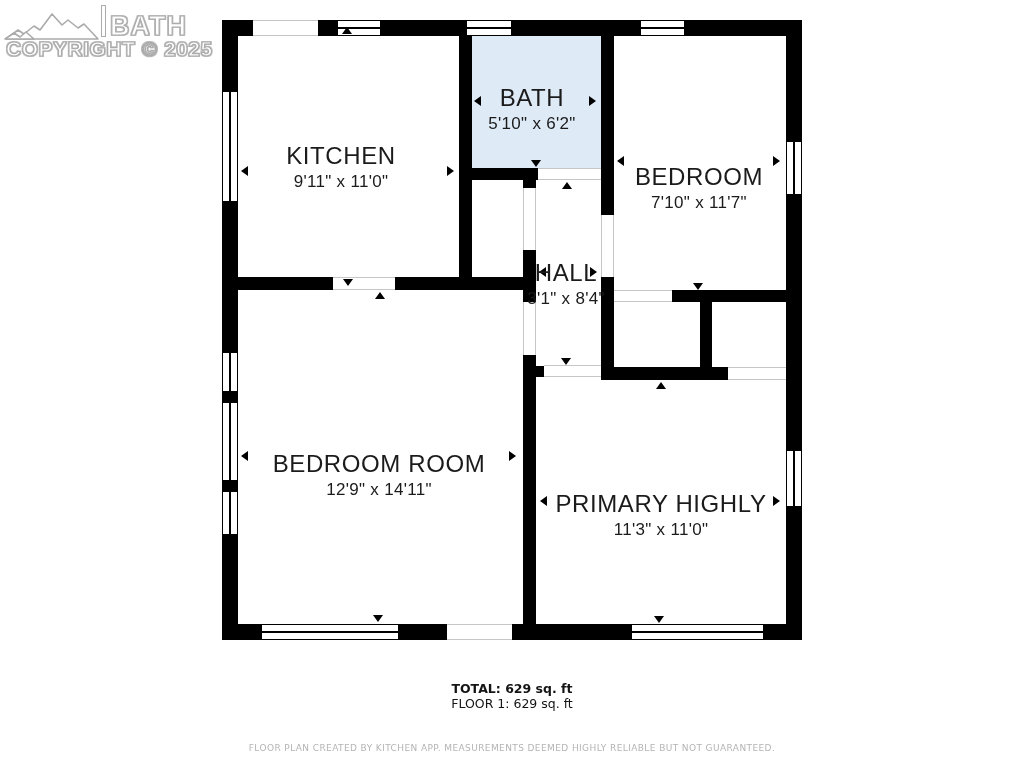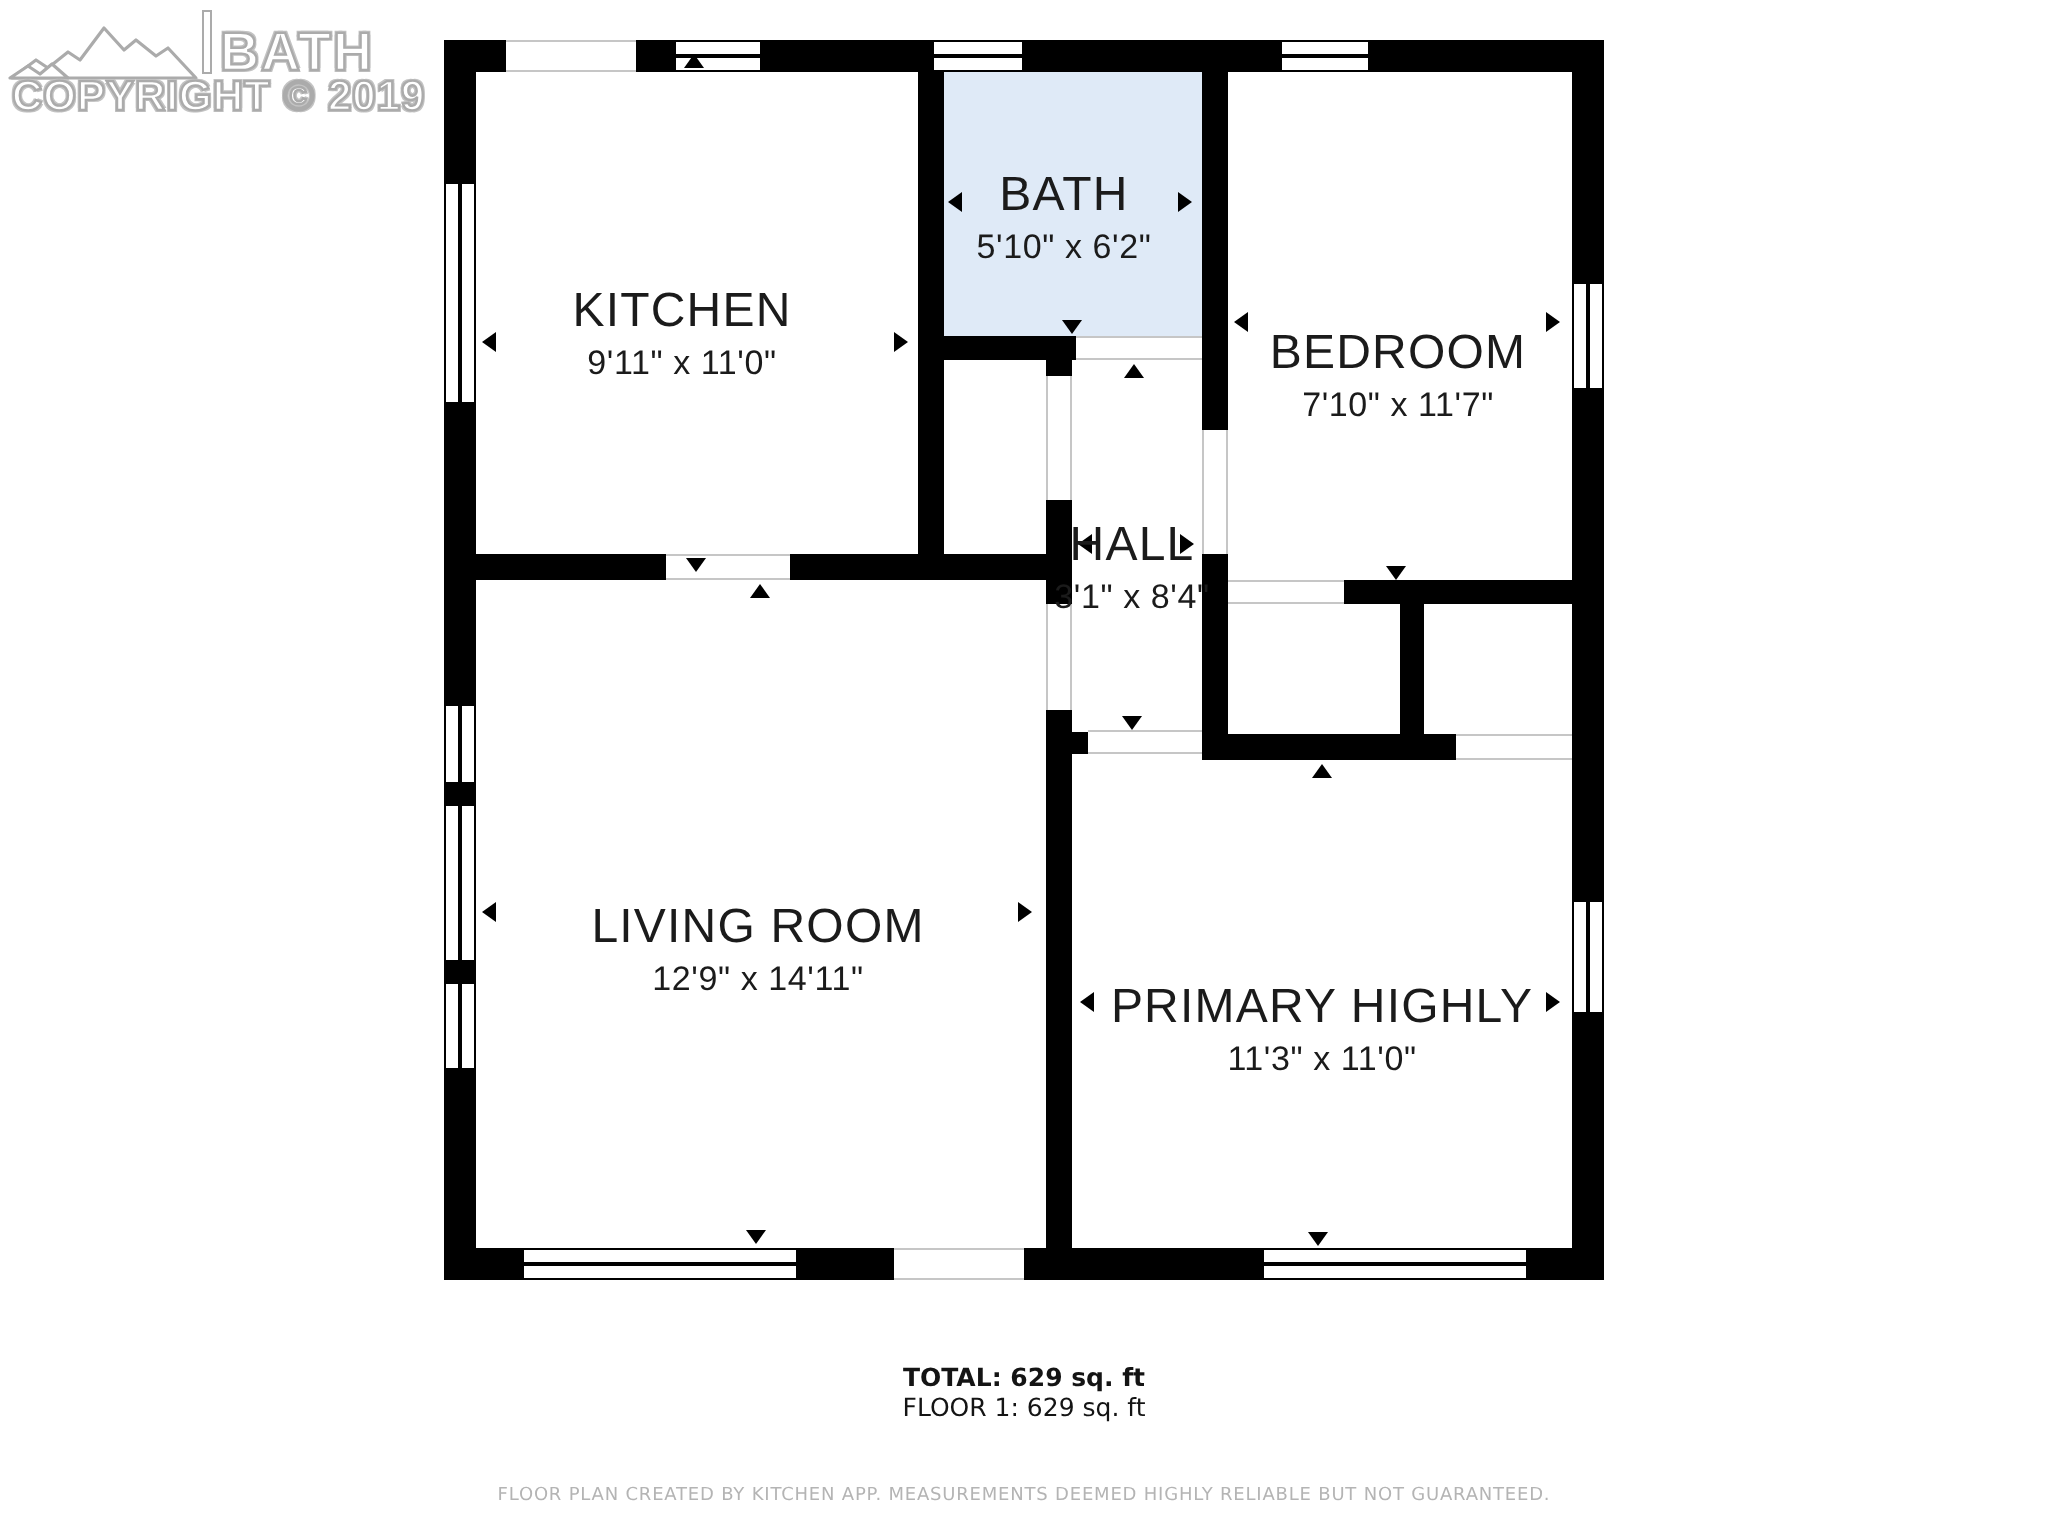--- a/index.html
+++ b/index.html
@@ -142,36 +142,36 @@
   </div>
   <div class="room-label" style="left:699px;top:188px;">
     <span class="room-name">BEDROOM</span>
     <span class="room-dims">7'10" x 11'7"</span>
   </div>
   <div class="room-label" style="left:566px;top:284px;">
     <span class="room-name">HALL</span>
     <span class="room-dims">3'1" x 8'4"</span>
   </div>
   <div class="room-label" style="left:379px;top:475px;">
-    <span class="room-name">LIVING ROOM</span>
+    <span class="room-name">BEDROOM ROOM</span>
     <span class="room-dims">12'9" x 14'11"</span>
   </div>
   <div class="room-label" style="left:661px;top:515px;">
     <span class="room-name">PRIMARY HIGHLY</span>
     <span class="room-dims">11'3" x 11'0"</span>
   </div>
 </div>
 
 <div class="logo">
   <svg width="96" height="34" viewBox="0 0 96 34" style="position:absolute;left:0;top:2px;">
     <polygon points="2,33 14,24 20,28 30,20 36,24 48,8 58,19 64,14 74,22 80,18 94,33" fill="#ffffff" stroke="#ababab" stroke-width="1.6" stroke-linejoin="round"></polygon>
     <polygon points="1,33 10,27 16,31 22,26 30,33" fill="#ffffff" stroke="#ababab" stroke-width="1.6" stroke-linejoin="round"></polygon>
   </svg>
   <div class="logo-divider"></div>
   <div class="logo-brand outline-text">BATH</div>
-  <div class="logo-copy outline-text">COPYRIGHT © 2019</div>
+  <div class="logo-copy outline-text">COPYRIGHT © 2025</div>
 </div>
 
 <div class="summary">
   <div class="total">TOTAL: 629 sq. ft</div>
   <div>FLOOR 1: 629 sq. ft</div>
 </div>
 <div class="disclaimer">FLOOR PLAN CREATED BY KITCHEN APP. MEASUREMENTS DEEMED HIGHLY RELIABLE BUT NOT GUARANTEED.</div>
 
 </body></html>

